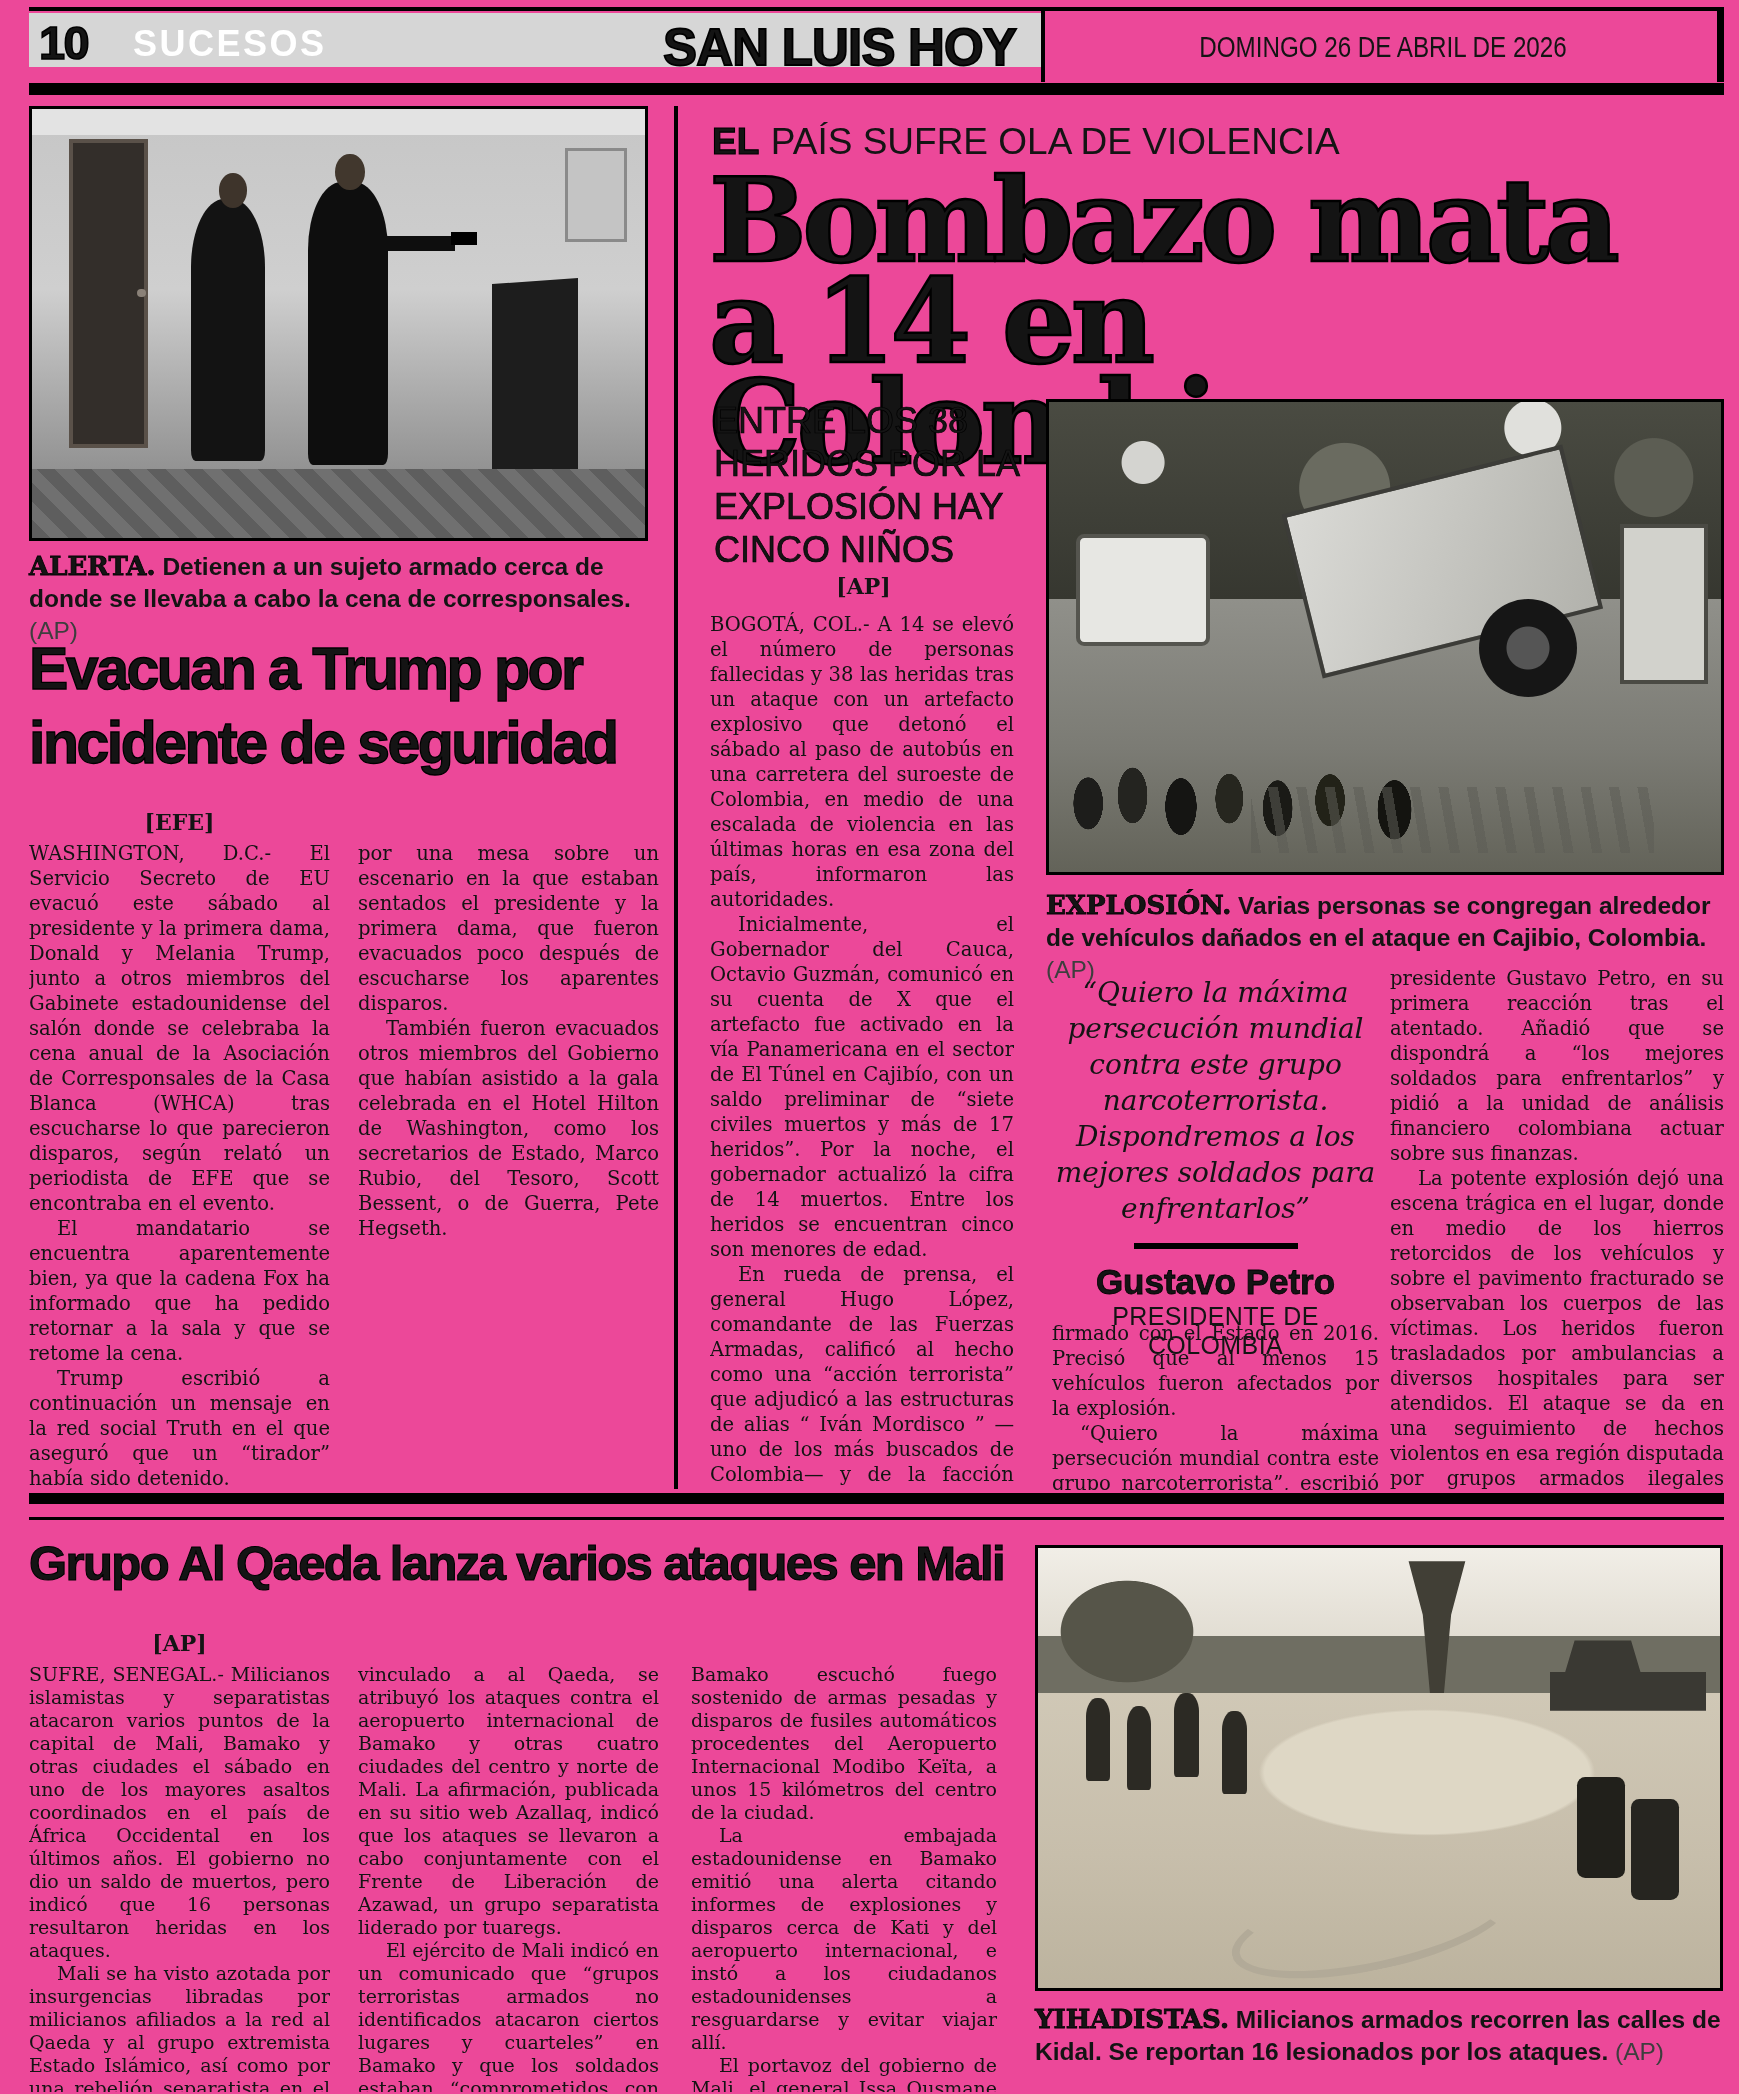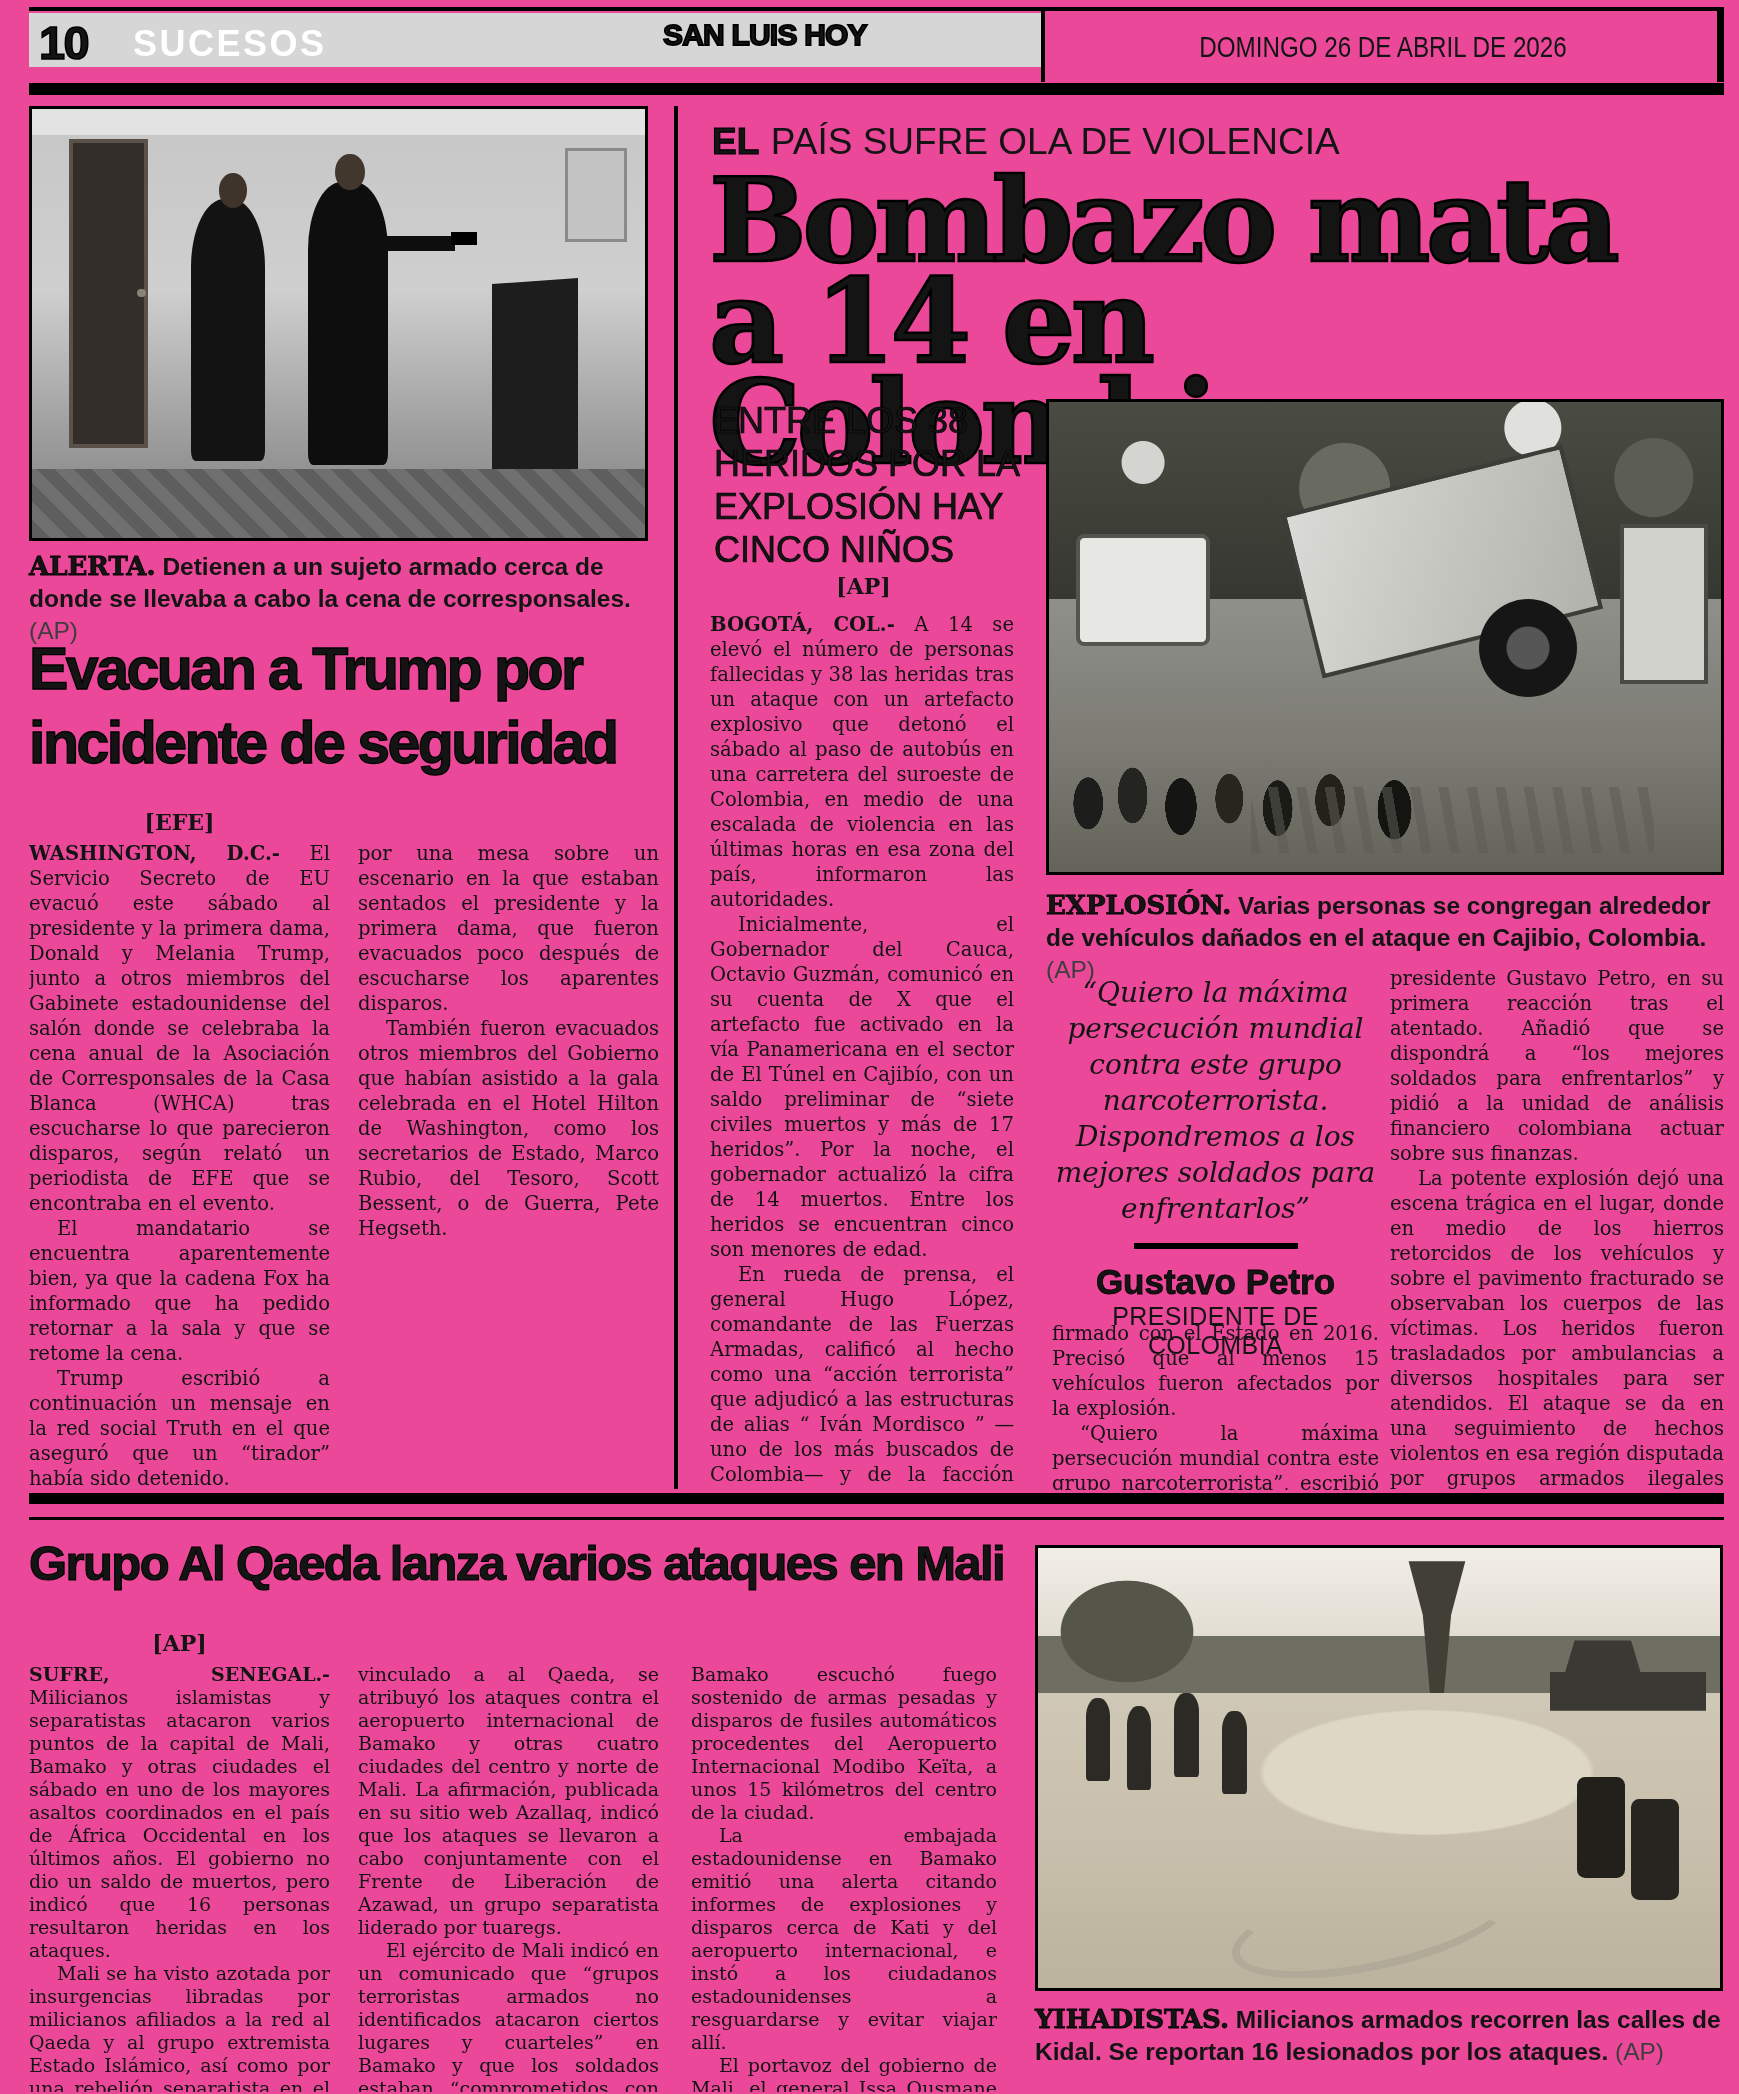--- a/index.html
+++ b/index.html
@@ -6,42 +6,42 @@
   .page{position:relative;width:1740px;height:2095px;background:#ec4899;overflow:hidden;
         font-family:"DejaVu Serif","Liberation Serif",serif;color:#141414;}
   .abs{position:absolute;}
   .rule{background:#000;}
   
   .graybar{background:#d6d6d6;}
   .pagenum{font-family:"Liberation Sans",sans-serif;font-weight:bold;font-size:47px;
            -webkit-text-stroke:1.6px #000;letter-spacing:-1.6px;}
   .section-name{font-family:"Liberation Sans",sans-serif;font-weight:bold;font-size:36px;
                 color:#ffffff;letter-spacing:2.5px;}
-  .masthead{font-family:"Liberation Sans",sans-serif;font-weight:bold;font-size:30px;
+  .masthead{font-family:"Liberation Sans",sans-serif;font-weight:bold;font-size:51px;
             -webkit-text-stroke:1.8px #000;letter-spacing:-0.8px;}
   .issue-date{font-family:"Liberation Sans",sans-serif;font-size:29.5px;letter-spacing:0px;
               transform:scaleX(.82);transform-origin:center;white-space:nowrap;text-align:center;width:100%;}
   
   .hl-sans{font-family:"Liberation Sans",sans-serif;font-weight:bold;letter-spacing:-2.5px;
            -webkit-text-stroke:1.3px #000;line-height:74px;font-size:59px;}
   .hl-slab{font-family:"DejaVu Serif",serif;font-weight:bold;font-size:116px;line-height:101px;
            letter-spacing:-4.9px;-webkit-text-stroke:2.5px #000;}
   .hl-mali{font-family:"Liberation Sans",sans-serif;font-weight:bold;font-size:49px;letter-spacing:-1.6px;
            -webkit-text-stroke:1.1px #000;white-space:nowrap;}
   .kicker{font-family:"Liberation Sans",sans-serif;font-size:37px;letter-spacing:0;}
   .kicker b{font-weight:bold;-webkit-text-stroke:1.1px #000;margin-right:11.5px;}
   .subhead{font-family:"Liberation Sans",sans-serif;font-size:36px;line-height:43px;
            -webkit-text-stroke:0.7px #000;}
   
   .byline{font-family:"DejaVu Serif",serif;font-weight:bold;font-size:22px;text-align:center;}
   .bodycol{font-size:19.6px;line-height:25px;text-align:justify;overflow:hidden;}
   .bodycol.small{font-size:19px;line-height:23px;}
   .bodycol p{margin:0;text-indent:28px;}
   .bodycol p.first{text-indent:0;}
-  .dateline{font-weight:bold;margin-top:8px;}
+  .dateline{font-weight:normal;margin-top:8px;}
   
   .caption{font-family:"Liberation Sans",sans-serif;font-weight:bold;font-size:24.5px;line-height:32px;}
   .cap-label{font-family:"DejaVu Serif",serif;font-weight:bold;font-size:26px;-webkit-text-stroke:0.8px #000;}
   .cap-credit{font-weight:normal;color:#3e3e3e;}
   
   .pullquote{font-style:italic;font-size:28px;line-height:36px;text-align:center;}
   .quote-rule{width:164px;height:5.7px;background:#000;margin:16.4px auto 13px auto;}
   .quote-author{font-family:"Liberation Sans",sans-serif;font-weight:bold;font-size:35px;
                 -webkit-text-stroke:0.8px #000;text-align:center;}
   .quote-role{font-family:"Liberation Sans",sans-serif;font-size:25px;text-align:center;letter-spacing:0.4px;}

